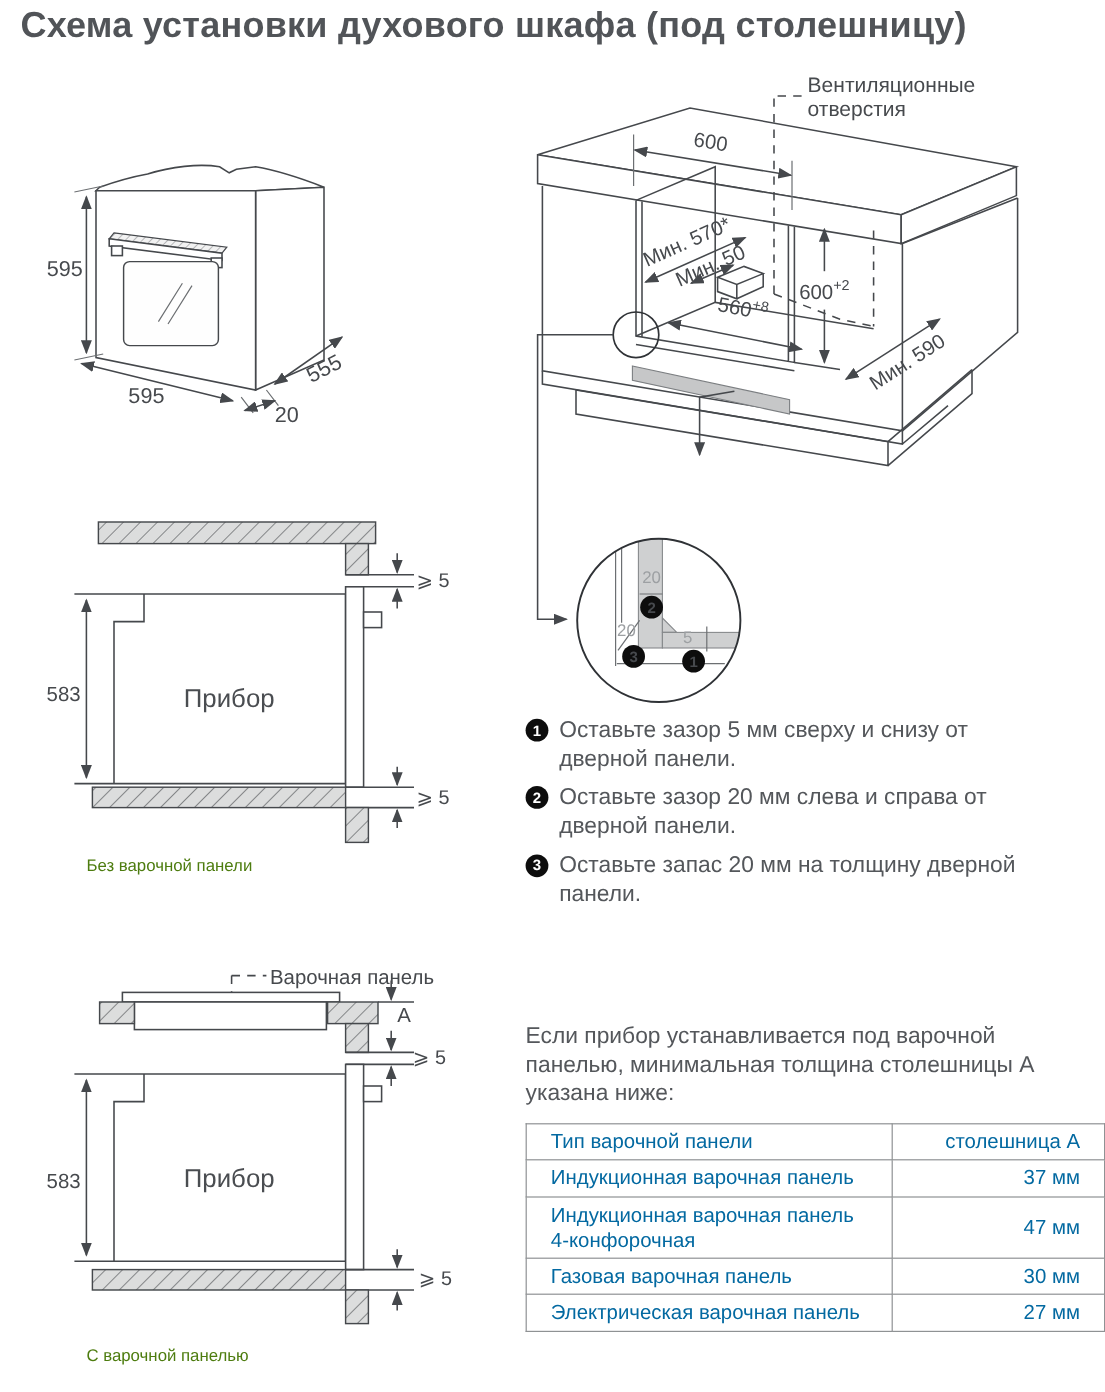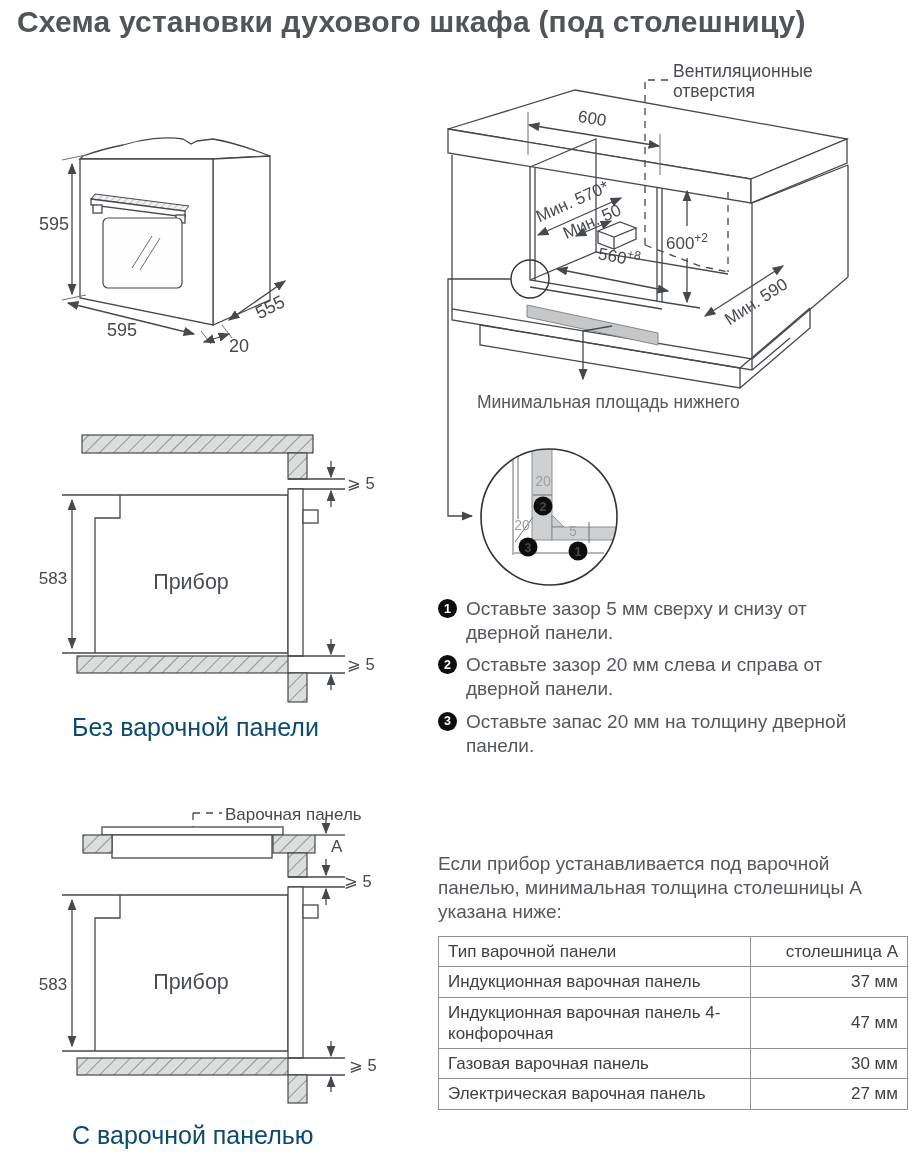--- a/index.html
+++ b/index.html
@@ -7,27 +7,27 @@
        font-family:"Liberation Sans",sans-serif;color:#54575b;}
   .abs{position:absolute;}
   #title{left:17px;top:5px;font-size:30px;font-weight:bold;color:#515458;letter-spacing:.2px;text-align:center;}
   #ventlabel{left:673px;top:62px;width:175px;font-size:17.5px;line-height:1.12;color:#474a4e;}
   #ventnote{left:477px;top:391px;font-size:17.5px;line-height:1.28;color:#54575b;}
   #notes{left:438px;top:597px;width:460px;}
   .note{display:flex;gap:9px;margin-bottom:8px;}
   .nmark{flex:0 0 auto;width:19px;height:19px;margin-top:2px;border-radius:50%;background:#0d0d0d;
          color:#fff;font-size:12.5px;font-weight:bold;display:flex;align-items:center;justify-content:center;}
   .ntext{width:392px;font-size:19px;line-height:1.27;color:#54575b;}
-  .caption{font-size:25px;color:#0c4a6e;}
+  .caption{font-size:14px;color:#4d7c0f;}
   #cap1{left:72px;top:713px;}
   #cap2{left:72px;top:1121px;}
   #hobnote{left:438px;top:852px;width:452px;font-size:19px;line-height:1.27;color:#54575b;}
   #hobtable{left:438px;top:936px;border-collapse:collapse;}
   #hobtable th,#hobtable td{border:1px solid #8f9294;font-size:17px;font-weight:normal;
-     color:#404040;padding:4px 9px;text-align:left;line-height:1.25;}
+     color:#0369a1;padding:4px 20px;text-align:left;line-height:1.25;}
   #hobtable th.val,#hobtable td.val{width:138px;text-align:right;}
   #hobtable col.c1{width:312px;}
   svg{position:absolute;left:0;top:0;}
   svg text{font-family:"Liberation Sans",sans-serif;fill:#46494d;}
   .dim{font-size:17px;}
   .dimbig{font-size:18px;}
   .ge{font-size:16.5px;}
   .appl{font-size:21.5px;fill:#4a4d51;}
   .gray{fill:#9da0a3;font-size:14px;}
   .ln{stroke:#45484c;stroke-width:1.3;fill:none;}
@@ -223,21 +223,20 @@
     <line class="ln" x1="331" y1="1041" x2="331" y2="1056" marker-end="url(#ah)"></line>
     <line class="ln" x1="331" y1="1092" x2="331" y2="1077" marker-end="url(#ah)"></line>
     <text class="ge" x="349" y="1071">⩾ 5</text>
     <text class="dim" x="225" y="820" font-size="17.5">Варочная панель</text>
   </g>
 </svg>
 
 <div class="abs" id="ventlabel">Вентиляционные отверстия</div>
 
 <div class="abs" id="ventnote">
-  <div>Минимальная площадь нижнего</div>
 </div>
 
 <div class="abs" id="notes">
   <div class="note">
     <span class="nmark">1</span>
     <span class="ntext">Оставьте зазор 5 мм сверху и снизу от дверной панели.</span>
   </div>
   <div class="note">
     <span class="nmark">2</span>
     <span class="ntext">Оставьте зазор 20 мм слева и справа от дверной панели.</span>

